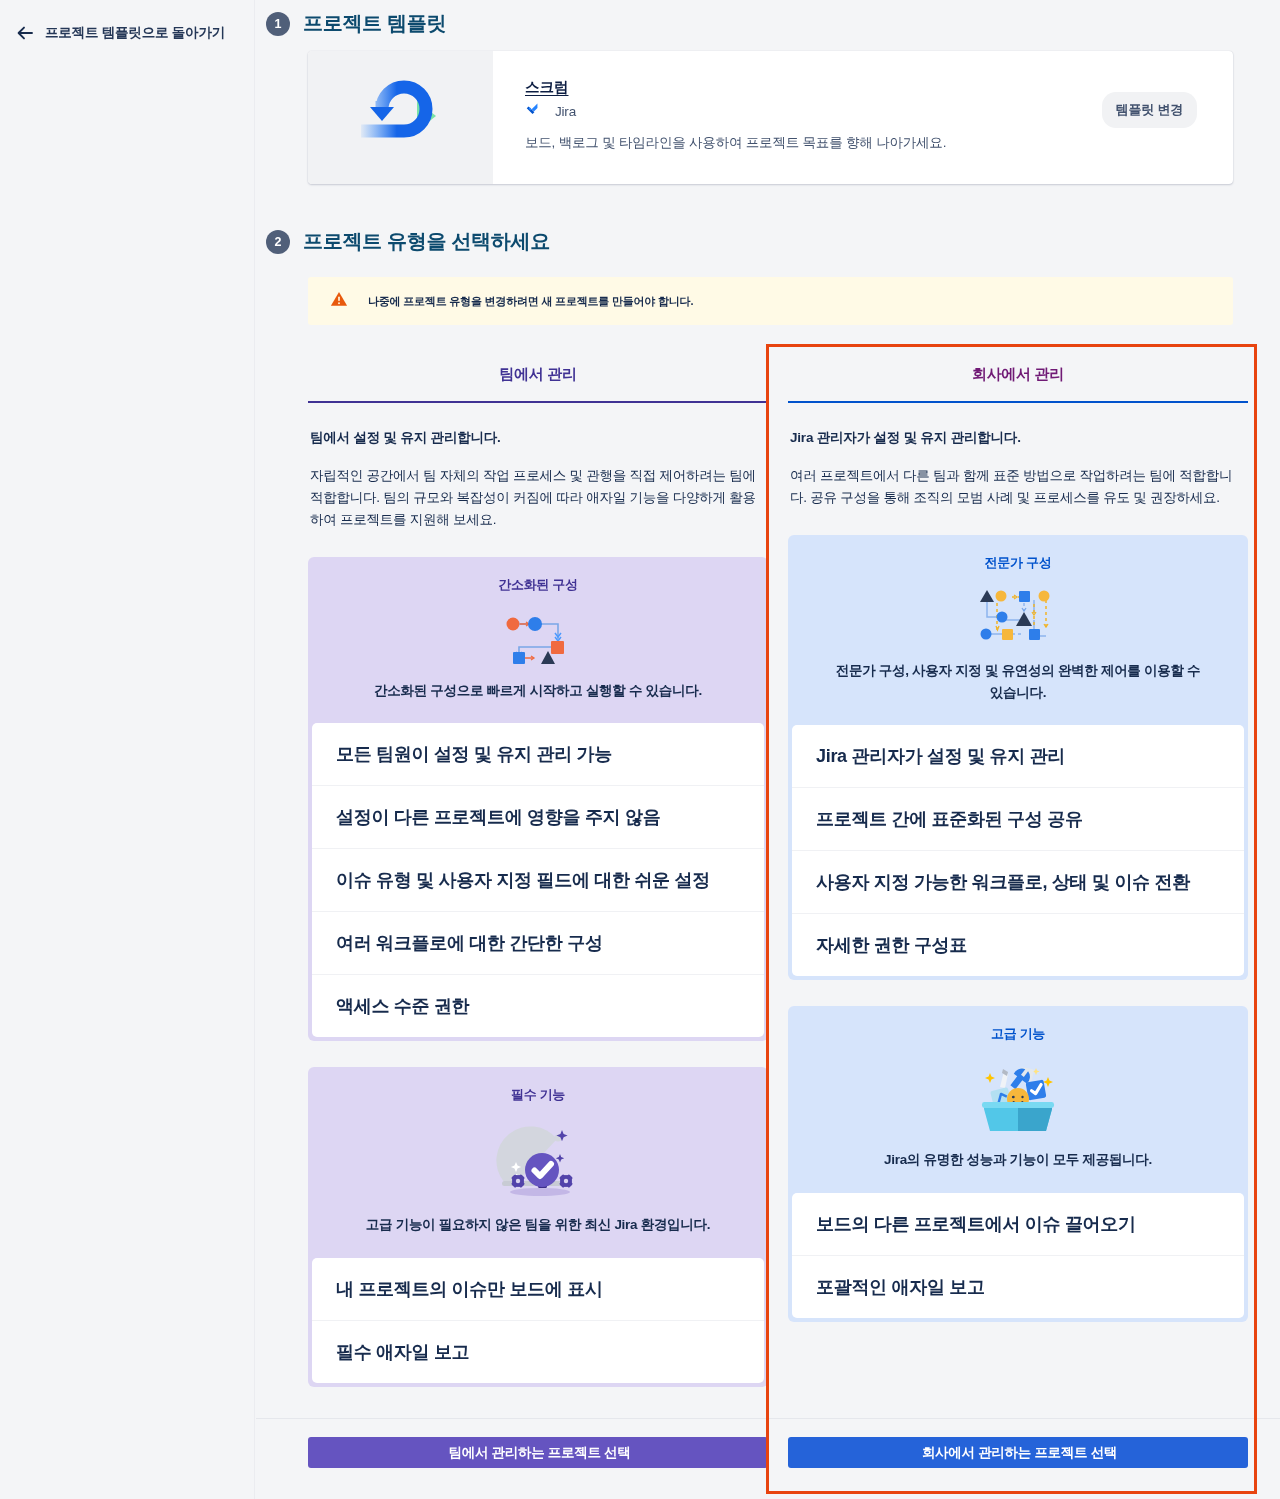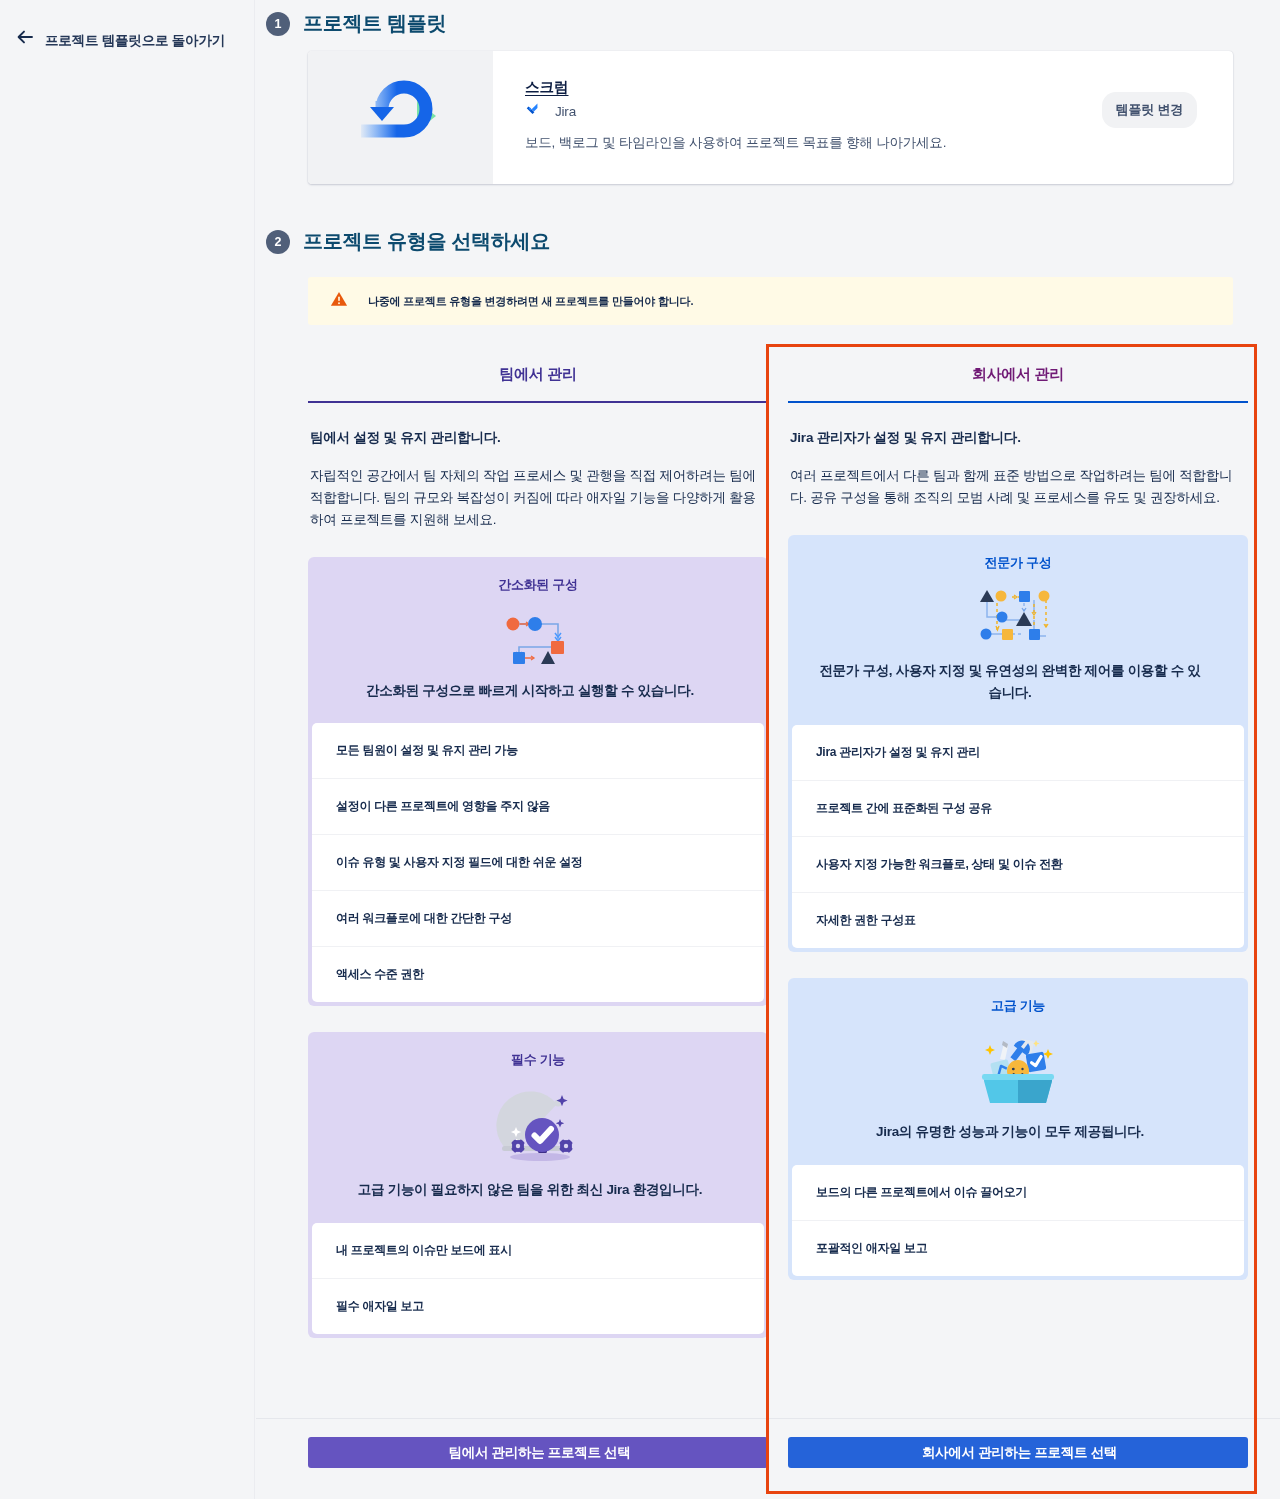--- a/index.html
+++ b/index.html
@@ -41,21 +41,20 @@
     width: 18px; height: 18px;
     display: inline-block;
     flex: 0 0 18px;
   }
   .back-label {
     font-size: 13.5px;
     font-weight: 700;
     color: #243757;
     letter-spacing: -0.2px;
     white-space: nowrap;
-    margin-top: 8px;
   }
 
   
   .main {
     position: absolute;
     left: 256px; top: 0;
     width: 1024px; height: 1499px;
   }
 
   .step-head {
@@ -247,32 +246,32 @@
     display: flex;
     align-items: center;
     justify-content: center;
     padding: 14px 0 10px 0;
   }
   .fb-caption {
     text-align: center;
     font-size: 13.5px;
     font-weight: 600;
     color: #172b4d;
-    padding: 2px 44px 22px 28px;
+    padding: 2px 44px 22px 44px;
     line-height: 1.62;
     letter-spacing: -0.3px;
   }
   .fb-list {
     background: #ffffff;
     border-radius: 5px;
     margin: 0 4px 4px 4px;
     overflow: hidden;
   }
   .fb-item {
-    font-size: 12px;
+    font-size: 18px;
     font-weight: 600;
     color: #172b4d;
     padding: 19px 0 19px 24px;
     border-top: 1px solid #f0f1f4;
     letter-spacing: -0.3px;
     cursor: default;
   }
   .fb-item:first-child { border-top: none; }
 
   

